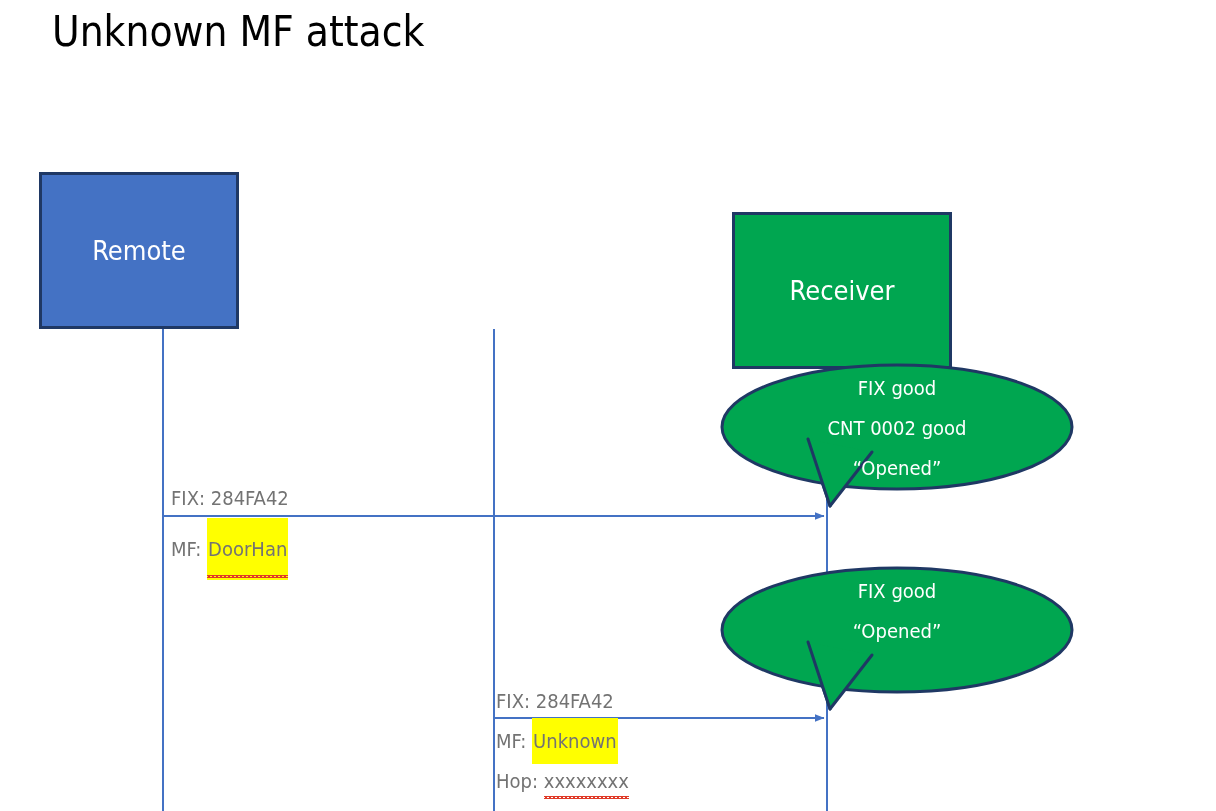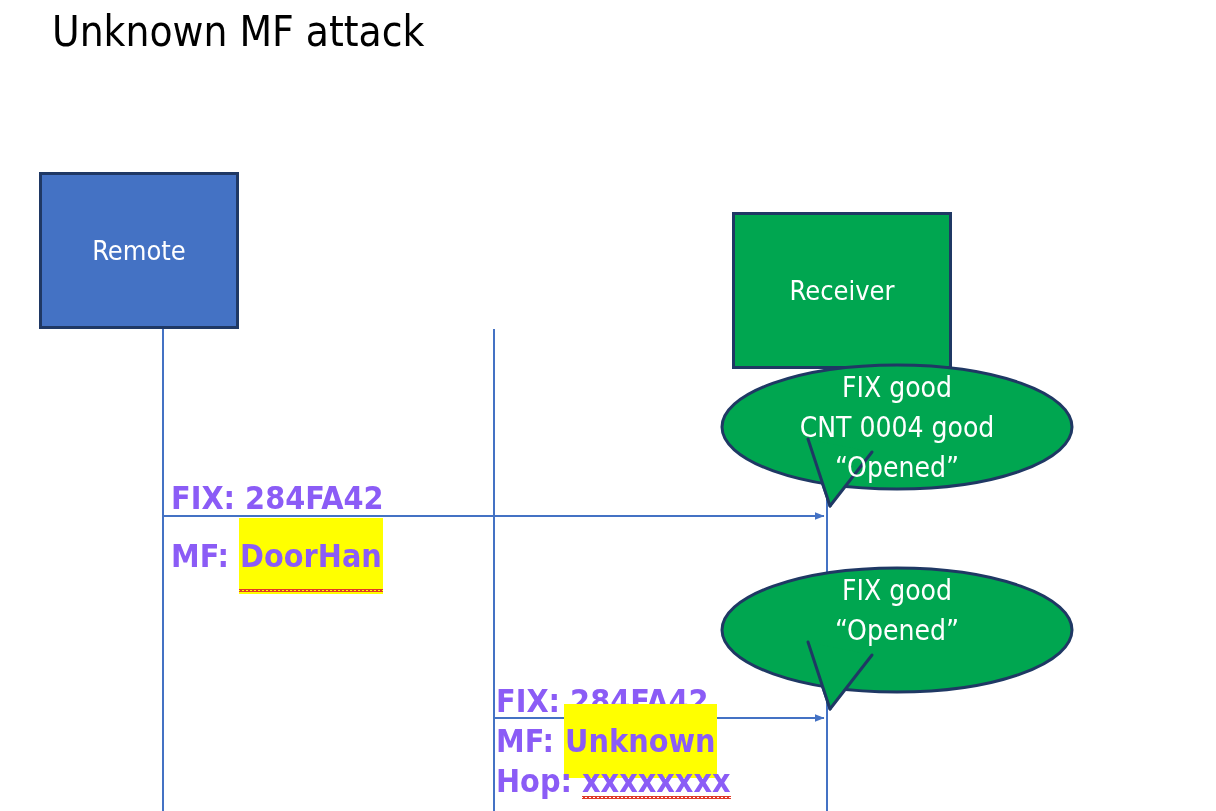--- a/index.html
+++ b/index.html
@@ -84,35 +84,35 @@
     left: 732px; top: 172px; width: 220px; height: 157px;
     background: #00A650;
     margin-top: 40px;
   }
 
   
   .msg-block {
     position: absolute;
     z-index: 5;
     font-family: "DejaVu Sans Condensed", "Liberation Sans", sans-serif;
-    font-size: 32px;
-    font-stretch: condensed;
-    font-weight: 700;
-    color: #8b5cf6;
+    font-size: 20px;
+    font-stretch: condensed;
+    font-weight: 400;
+    color: #737373;
     line-height: 40px;
     white-space: nowrap;
   }
   .msg-line { display: block; }
 
   #msg1 { left: 171px; top: 478px; }
   #msg2 { left: 496px; top: 681px; }
 
   .hl {
     background: #FFFF00;
-    padding: 18px 1px;
+    padding: 11px 1px;
   }
   .squiggle {
     position: relative;
     display: inline-block;
   }
   .squiggle::after {
     content: "";
     position: absolute;
     left: 0;
     right: 0;
@@ -126,21 +126,21 @@
   }
 
   
   .bubble-text {
     position: absolute;
     z-index: 6;
     width: 350px;
     text-align: center;
     color: #ffffff;
     font-family: "DejaVu Sans Condensed", "Liberation Sans", sans-serif;
-    font-size: 28px;
+    font-size: 20px;
     font-stretch: condensed;
     font-weight: 400;
     line-height: 40px;
     white-space: nowrap;
   }
   #bubble1-text { left: 722px; top: 368px; }
   #bubble2-text { left: 722px; top: 571px; }
   .bubble-line { display: block; }
 </style>
 </head>
@@ -185,21 +185,21 @@
       <path d="M 830 708 L 806 638 L 872 651 Z" fill="#00A650" stroke="#1F3864" stroke-width="3" stroke-linejoin="round"></path>
       <ellipse cx="897" cy="630" rx="175" ry="62" fill="#00A650" stroke="#1F3864" stroke-width="3"></ellipse>
       <path d="M 830 709 L 808 642 L 872 655 Z" fill="#00A650" stroke="none"></path>
       <path d="M 830 709 L 808 642" fill="none" stroke="#1F3864" stroke-width="3" stroke-linecap="round"></path>
       <path d="M 830 709 L 872 655" fill="none" stroke="#1F3864" stroke-width="3" stroke-linecap="round"></path>
     </g>
   </svg>
 
   <div class="bubble-text" id="bubble1-text">
     <span class="bubble-line">FIX good</span>
-    <span class="bubble-line">CNT 0004 good</span>
+    <span class="bubble-line">CNT 0002 good</span>
     <span class="bubble-line">“Opened”</span>
   </div>
   <div class="bubble-text" id="bubble2-text">
     <span class="bubble-line">FIX good</span>
     <span class="bubble-line">“Opened”</span>
   </div>
 
   <div class="msg-block" id="msg1">
     <span class="msg-line">
       <span>FIX:</span>

